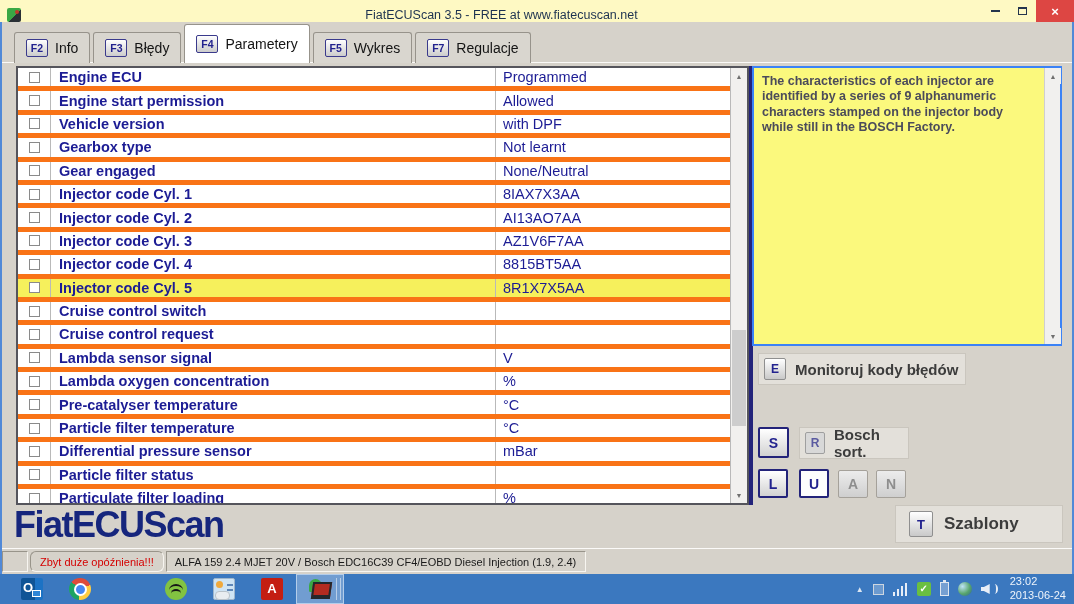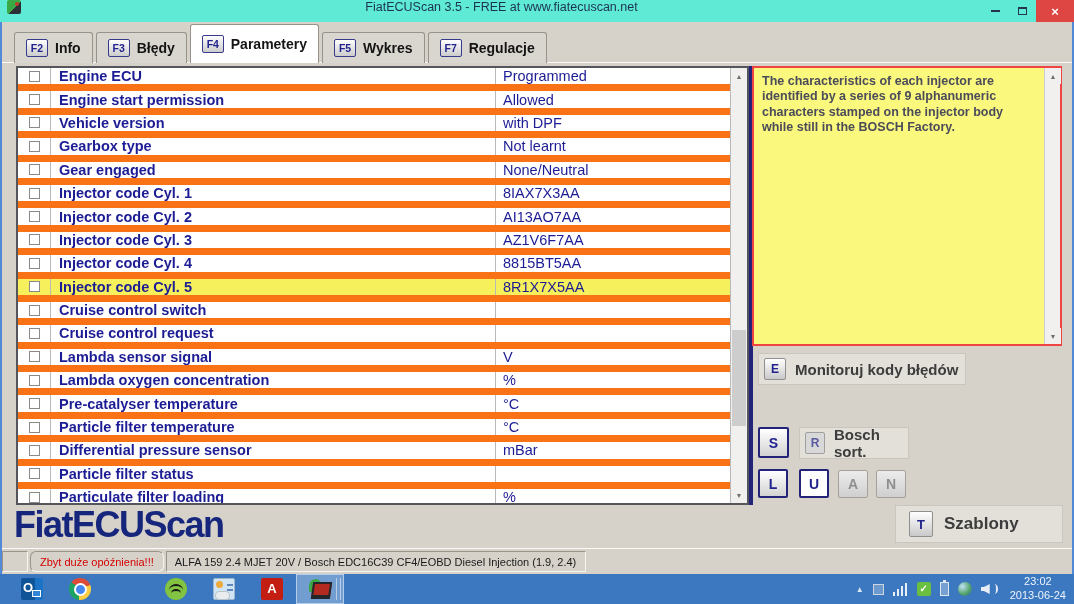--- a/index.html
+++ b/index.html
@@ -1,21 +1,21 @@
 <!DOCTYPE html>
 <html><head>
 <meta charset="utf-8">
 <style>
   * { margin:0; padding:0; box-sizing:border-box; }
   html,body { width:1074px; height:604px; overflow:hidden;
     font-family:"Liberation Sans", sans-serif; background:#d6d2ca; position:relative; }
 
   
   .titlebar { position:absolute; left:0; top:0; width:1074px; height:22px;
-    background:#5eead4; display:flex; align-items:flex-start; z-index:10; }
+    background:#fef9c3; display:flex; align-items:flex-end; z-index:10; }
   .win-icon { width:14px; height:14px; margin-left:7px; border-radius:2px;
     background:linear-gradient(135deg,#3aa845 0 55%,#2a3035 55%); position:relative; }
   .win-icon::after { content:""; position:absolute; right:2px; top:2px; width:4px; height:4px;
     border-radius:50%; background:#c0392b; }
   .title-text { flex:1; text-align:center; font-size:12.5px; color:#1d3250; }
   .win-btn { width:27px; height:22px; display:flex; align-items:center; justify-content:center;
     color:#24354d; }
   .glyph-min { width:9px; height:2px; background:#24354d; }
   .glyph-max { width:9px; height:8px; border:1px solid #24354d; border-top-width:2px; }
   .win-btn.close { width:38px; background:#dd4643; }
@@ -28,31 +28,31 @@
   
   .tabstrip { position:absolute; left:14px; top:24px; height:39px; display:flex;
     align-items:flex-end; gap:3px; z-index:5; }
   .tab { height:31px; display:flex; align-items:center; gap:7px; padding:0 11px;
     background:#d9d6cf; border:1px solid #97938b; border-bottom:none;
     border-radius:3px 3px 0 0; }
   .tab.active { height:39px; background:#fff; position:relative; z-index:6; }
   .fkey { width:22px; height:18px; display:flex; align-items:center; justify-content:center;
     background:linear-gradient(#fefefe,#cccccc); border:1px solid #3a3a8c; border-radius:2px;
     color:#22228e; font-weight:bold; font-size:10.5px; }
-  .tab-label { font-weight:bold; font-size:14px; color:#141414; }
+  .tab-label { font-weight:normal; font-size:14px; color:#141414; }
 
   
   .content { position:absolute; left:2px; top:62px; width:1070px; height:486px;
     background:#d6d2ca; border-top:1px solid #fbfaf8; }
 
   
   .ptable { position:absolute; left:16px; top:66px; width:733px; height:439px;
     background:#fff; border:2px solid #55555c; }
   .rows { position:absolute; left:0; top:0; right:17px; bottom:0; overflow:hidden; }
-  .trow { height:23.4px; display:flex; border-bottom:7px solid #f97316; background:#fff; }
+  .trow { height:23.4px; display:flex; border-bottom:5px solid #f97316; background:#fff; }
   .trow.highlighted { background:#f6f05c; }
   .cell-check { width:33px; border-right:1px solid #b9b9b9; display:flex;
     align-items:center; justify-content:center; }
   .checkbox { width:11px; height:11px; border:1px solid #8a8a8a; background:#fff; }
   .cell-name { flex:1; border-right:1px solid #b9b9b9; display:flex; align-items:center;
     padding-left:8px; font-weight:bold; font-size:14.5px; color:#1c1c94; white-space:nowrap; }
   .cell-value { width:234px; display:flex; align-items:center; padding-left:7px;
     font-weight:normal; font-size:14.5px; color:#1c1c94; white-space:nowrap; }
 
   .vscroll { position:absolute; right:0; top:0; bottom:0; width:17px; background:#f1f0ee;
@@ -61,21 +61,21 @@
     color:#6f6f6f; font-size:7px; display:flex; align-items:center; justify-content:center; }
   .sb-arrow.up { top:0; } .sb-arrow.down { bottom:0; }
   .sb-thumb { position:absolute; left:1px; right:1px; background:#cdcdcd; }
   .ptable .sb-thumb { top:262px; height:96px; }
 
   
   .vline { position:absolute; left:749px; top:66px; width:4px; height:439px; background:#23237a; }
 
   
   .infobox { position:absolute; left:752px; top:66px; width:310px; height:280px;
-    background:#fbf97d; border:2px solid #ef4444; }
+    background:#fbf97d; border:2px solid #3b82f6; }
   .infobox-text { position:absolute; left:0; top:0; right:16px; bottom:0; padding:6px 8px;
     font-weight:bold; font-size:12.5px; line-height:1.22; color:#4b4b5a; }
   .infobox .iscroll { position:absolute; right:0; top:0; bottom:0; width:16px;
     background:#f1f0ee; border-left:1px solid #cfcfcf; }
 
   
   .keycap { display:flex; align-items:center; justify-content:center;
     background:linear-gradient(#ffffff,#c9c9c9); border:1px solid #8f8f8f; border-radius:2px;
     color:#22228e; font-weight:bold; }
   .keycap.dim { background:#d8d8d8; color:#5a5aa0; border-color:#9f9f9f; }
@@ -175,21 +175,21 @@
   .t-battery { width:9px; height:14px; border:1px solid #dfe7f0; background:rgba(255,255,255,.3); }
   .t-battery::before { content:""; position:absolute; left:2px; top:-3px; width:3px; height:2px;
     background:#dfe7f0; }
   .t-network { width:14px; height:14px; border-radius:50%;
     background:radial-gradient(circle at 32% 32%,#bfe3f7,#58a56b 55%,#2b5f96); }
   .t-volume { width:16px; height:14px; }
   .t-volume::before { content:""; position:absolute; left:0; top:2px; width:9px; height:10px;
     background:#e8eef7; clip-path:polygon(0 30%,35% 30%,100% 0,100% 100%,35% 70%,0 70%); }
   .t-volume::after { content:""; position:absolute; left:10px; top:2px; width:5px; height:10px;
     border-right:2px solid #e8eef7; border-radius:50%; }
-  .clock { text-align:center; font-size:11px; line-height:1.25; color:#eef4fb; padding-left:4px; }
+  .clock { text-align:left; font-size:11px; line-height:1.25; color:#eef4fb; padding-left:4px; }
 </style>
 </head>
 <body>
 
 <div class="titlebar">
   <span class="win-icon"></span>
   <span class="title-text">FiatECUScan 3.5 - FREE at www.fiatecuscan.net</span>
   <span class="win-btn">
       <span class="glyph-min"></span>
     </span>

